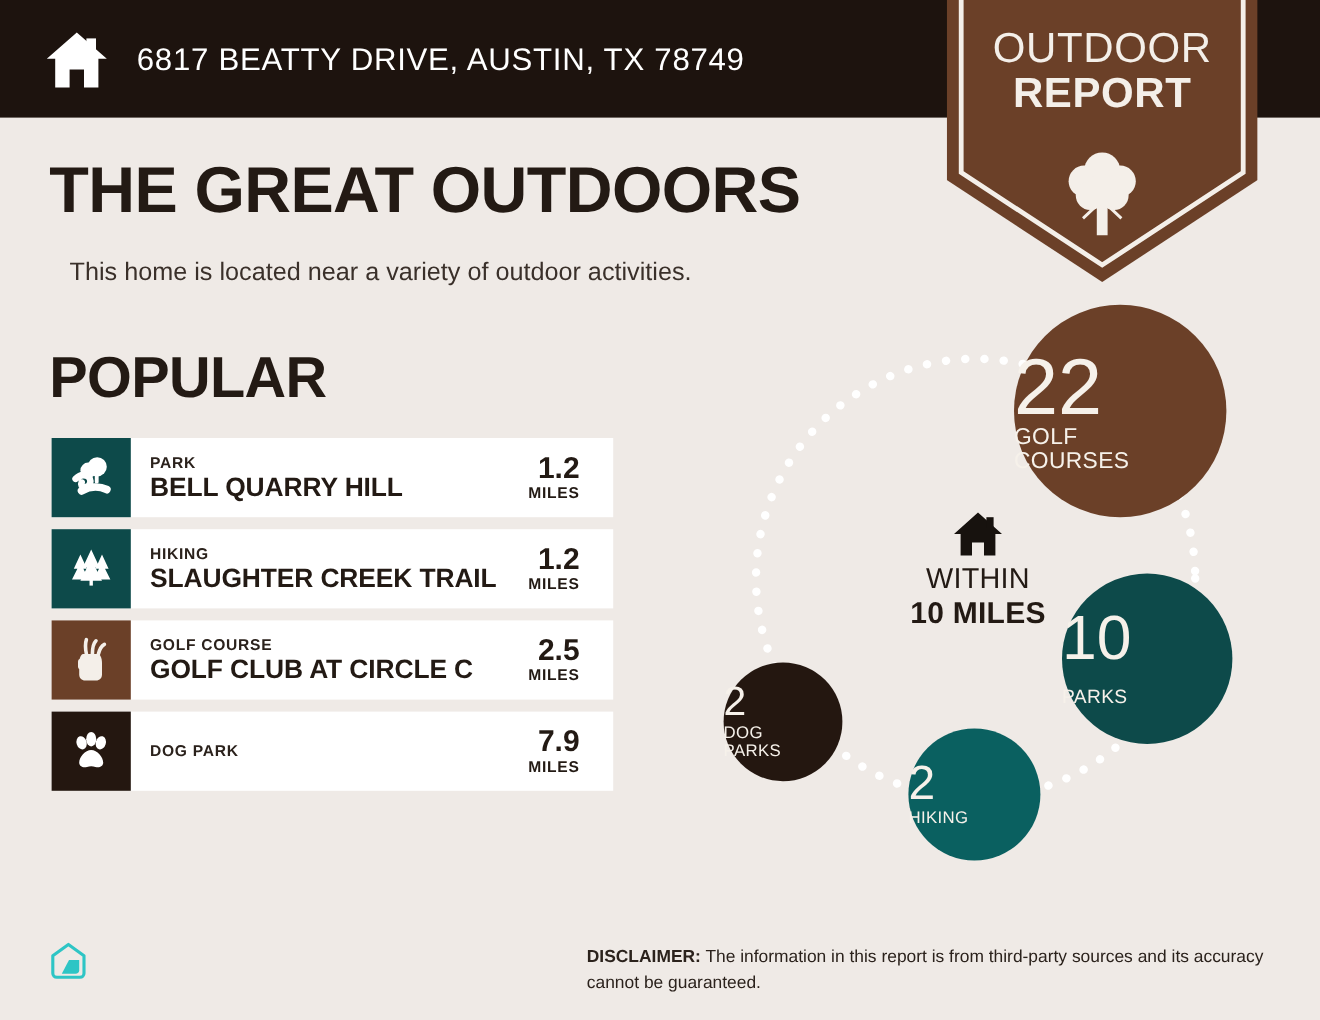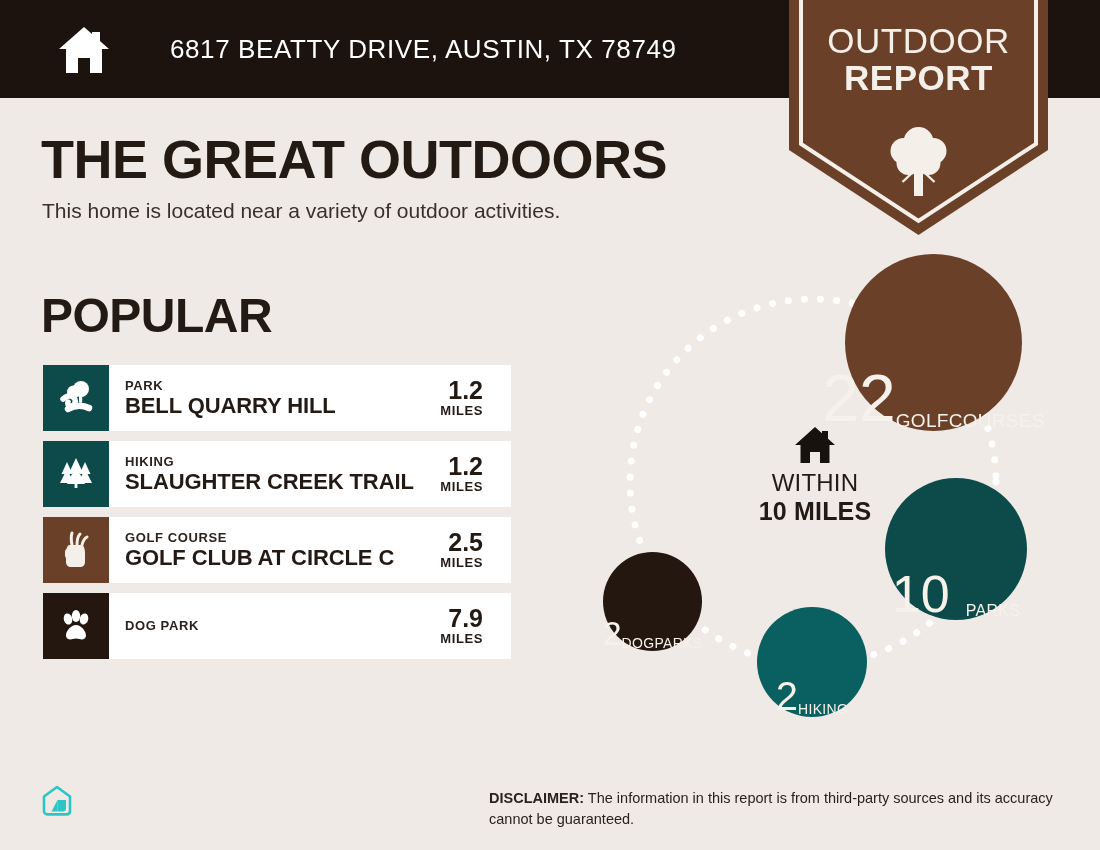--- a/index.html
+++ b/index.html
@@ -19,22 +19,21 @@
   
   .header-bar {
     position: absolute;
     left: 0; top: 0;
     width: 1100px;
     height: 98px;
     background: #1d130e;
     display: flex;
     align-items: center;
     box-sizing: border-box;
-    padding-left: 56px;
-    gap: 36px;
+    padding-left: 36px;
   }
   .header-home-icon {
     width: 56px; height: 52px;
     flex: 0 0 auto;
     margin-right: 22px;
     margin-top: 2px;
   }
   .header-address {
     font-size: 26px;
     letter-spacing: 0.6px;
@@ -83,21 +82,21 @@
     letter-spacing: -0.5px;
     color: #231a14;
     margin: 0;
   }
   .subtitle {
     position: absolute;
     left: 42px; top: 199px;
     font-size: 21px;
     font-weight: 400;
     color: #3a302a;
-    margin: 0;
+    margin: 16px;
   }
   .section-title {
     position: absolute;
     left: 41px; top: 288px;
     font-size: 48px;
     font-weight: 700;
     letter-spacing: -0.5px;
     color: #231a14;
     margin: 0;
   }
@@ -177,22 +176,22 @@
     height: 500px;
   }
   .dotted-ring {
     position: absolute;
     left: 0; top: 0;
   }
   .bubble {
     position: absolute;
     border-radius: 50%;
     display: flex;
-    flex-direction: row;
-    align-items: flex-end;
+    flex-direction: column;
+    align-items: flex-start;
     justify-content: center;
     color: #f6f1ea;
     text-align: center;
     box-sizing: border-box;
   }
   .bubble-num {
     font-weight: 400;
     line-height: 0.94;
   }
   .bubble-label {

